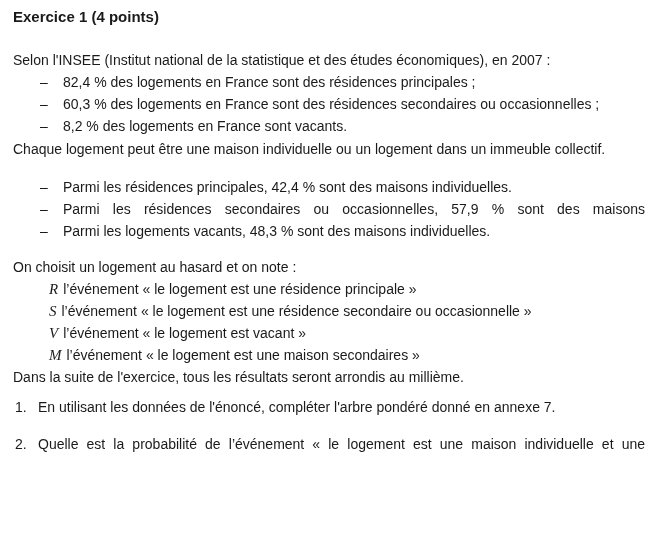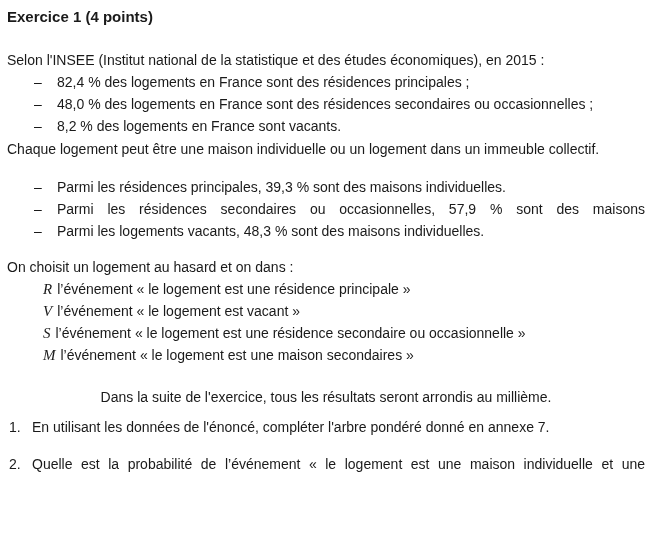--- a/index.html
+++ b/index.html
@@ -5,21 +5,21 @@
   html, body { margin: 0; padding: 0; background: #ffffff; }
   .page {
     width: 661px;
     height: 536px;
     box-sizing: border-box;
     background: #ffffff;
     color: #1a1a1a;
     font-family: "Liberation Sans", sans-serif;
     font-size: 14px;
     line-height: 22px;
-    padding: 6px 16px 0 7px;
+    padding: 6px 16px 0 13px;
     overflow: hidden;
   }
   .title { font-weight: bold; font-size: 15px; white-space: nowrap; }
   .para  { white-space: nowrap; }
 
   
   .dash-item { display: flex; }
   .dash {
     flex: none;
     width: 23px;
@@ -47,78 +47,78 @@
     font-size: 15px;
     margin-right: 5px;
   }
   .event-line { white-space: nowrap; margin-left: 36px; }
 
   
   .mt-a { margin-top: 21px; }
   .mt-b { margin-top: 1px; }
   .mt-c { margin-top: 16px; }
   .mt-d { margin-top: 14px; }
-  .mt-e { margin-top: 20px; text-align: center;  }
+  .mt-e { margin-top: 0;  }
   .mt-f { margin-top: 8px;  }
   .mt-g { margin-top: 15px; }
 </style>
 </head>
 <body>
 
 <div class="page">
 
   <div class="title">Exercice 1 (4 points)</div>
 
-  <div class="para mt-a">Selon l'INSEE (Institut national de la statistique et des études économiques), en 2015 :</div>
+  <div class="para mt-a">Selon l'INSEE (Institut national de la statistique et des études économiques), en 2007 :</div>
 
   <div>
     <div class="dash-item">
       <span class="dash">–</span>
       <span class="item-text one-line">82,4 % des logements en France sont des résidences principales ;</span>
     </div>
     <div class="dash-item">
       <span class="dash">–</span>
-      <span class="item-text one-line">48,0 % des logements en France sont des résidences secondaires ou occasionnelles ;</span>
+      <span class="item-text one-line">60,3 % des logements en France sont des résidences secondaires ou occasionnelles ;</span>
     </div>
     <div class="dash-item">
       <span class="dash">–</span>
       <span class="item-text one-line">8,2 % des logements en France sont vacants.</span>
     </div>
   </div>
 
   <div class="para mt-b">Chaque logement peut être une maison individuelle ou un logement dans un immeuble collectif.</div>
 
   <div class="mt-c">
     <div class="dash-item">
       <span class="dash">–</span>
-      <span class="item-text one-line">Parmi les résidences principales, 39,3 % sont des maisons individuelles.</span>
+      <span class="item-text one-line">Parmi les résidences principales, 42,4 % sont des maisons individuelles.</span>
     </div>
     <div class="dash-item">
       <span class="dash">–</span>
       <span class="item-text">
         <div class="jline">Parmi les résidences secondaires ou occasionnelles, 57,9 % sont des maisons</div>
       </span>
     </div>
     <div class="dash-item">
       <span class="dash">–</span>
       <span class="item-text one-line">Parmi les logements vacants, 48,3 % sont des maisons individuelles.</span>
     </div>
   </div>
 
-  <div class="para mt-d">On choisit un logement au hasard et on dans :</div>
+  <div class="para mt-d">On choisit un logement au hasard et on note :</div>
 
   <div>
     <div class="event-line">
       <span class="sym">R</span><span>l’événement « le logement est une résidence principale »</span>
     </div>
     <div class="event-line">
-      <span class="sym">V</span><span>l’événement « le logement est vacant »</span>
+      <span class="sym">S</span><span>l’événement « le logement est une résidence secondaire ou occasionnelle »</span>
     </div>
     <div class="event-line">
-      <span class="sym">S</span><span>l’événement « le logement est une résidence secondaire ou occasionnelle »</span>
+      <span class="sym">V</span><span>l’événement « le logement est vacant »</span>
     </div>
     <div class="event-line">
       <span class="sym">M</span><span>l’événement « le logement est une maison secondaires »</span>
     </div>
   </div>
 
   <div class="para mt-e">Dans la suite de l'exercice, tous les résultats seront arrondis au millième.</div>
 
   <div class="num-item mt-f">
     <span class="qnum">1.</span>

